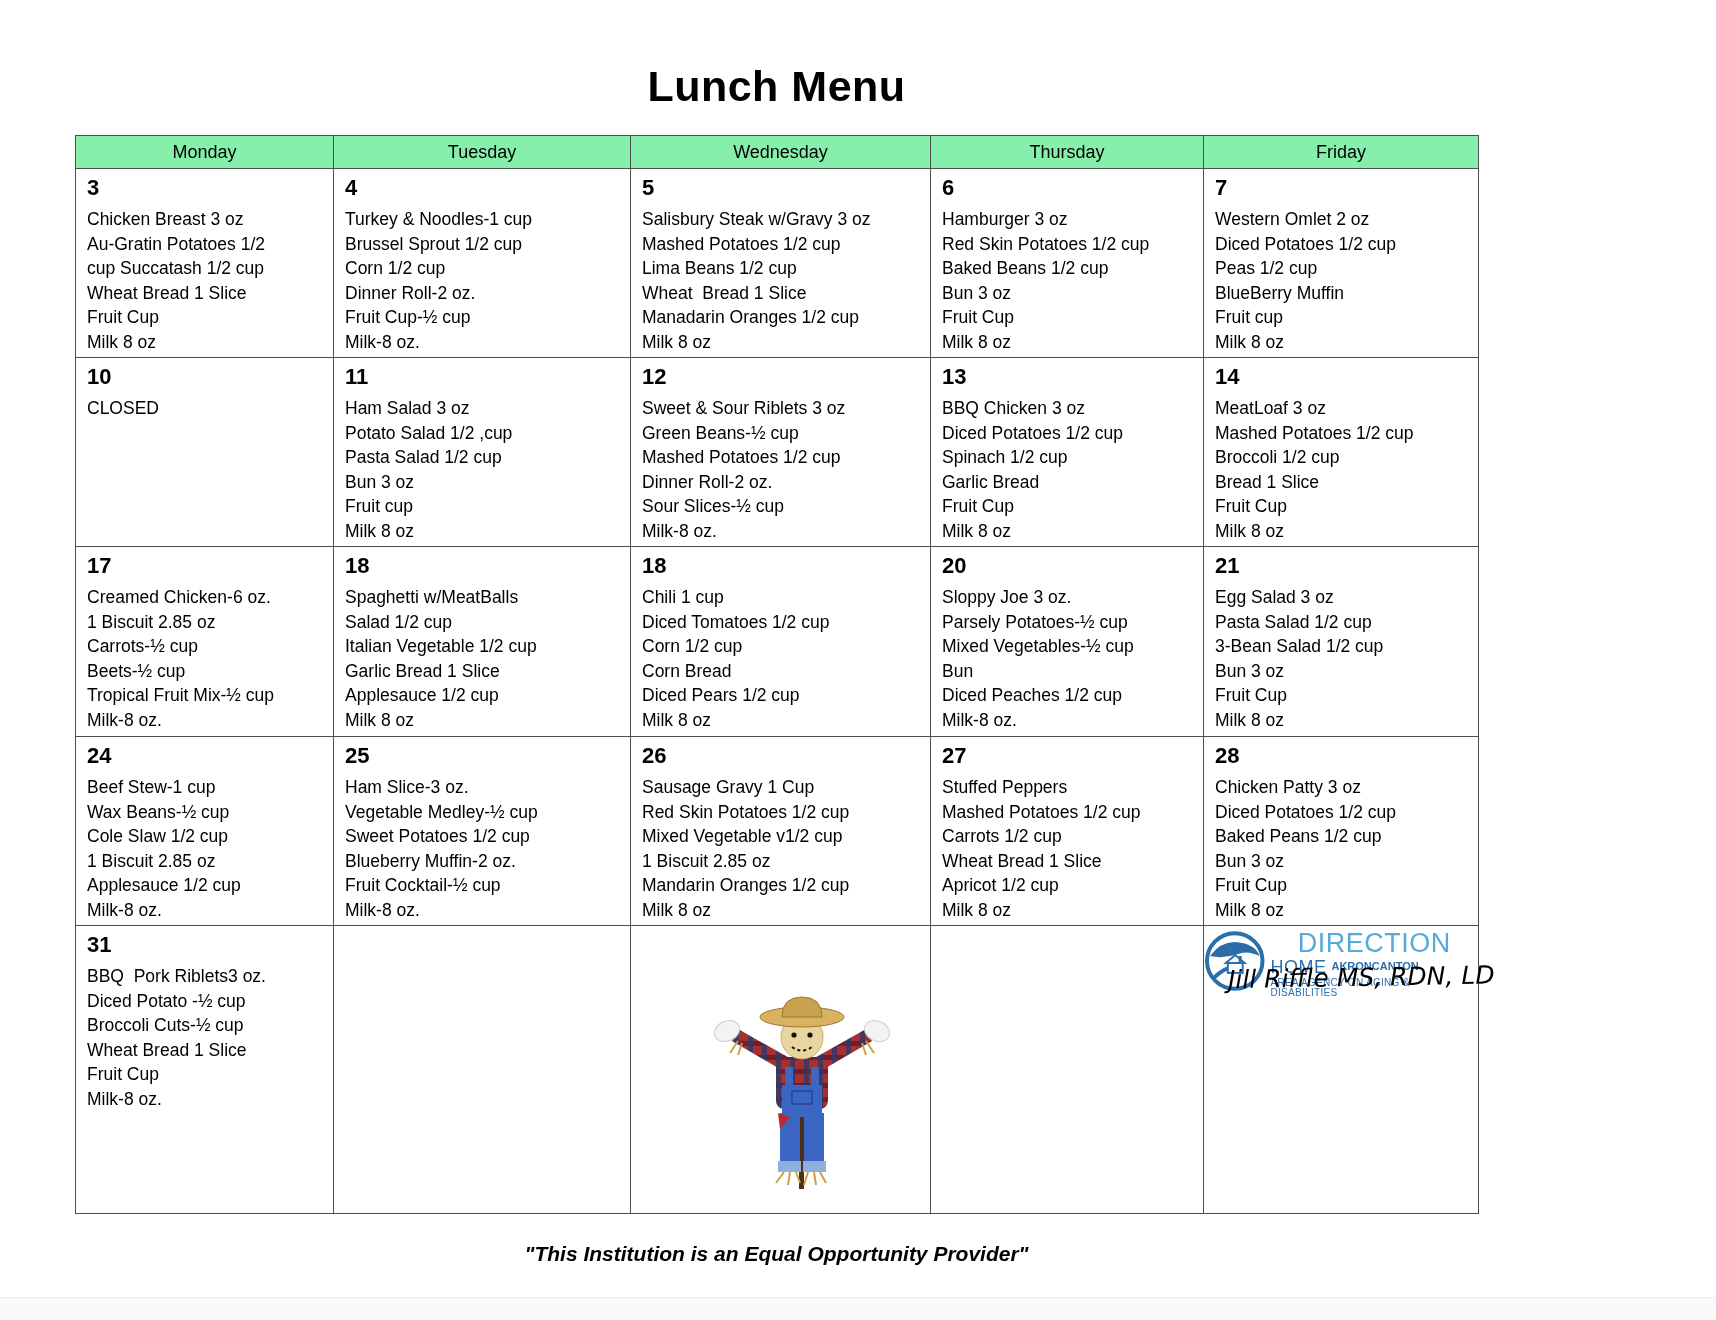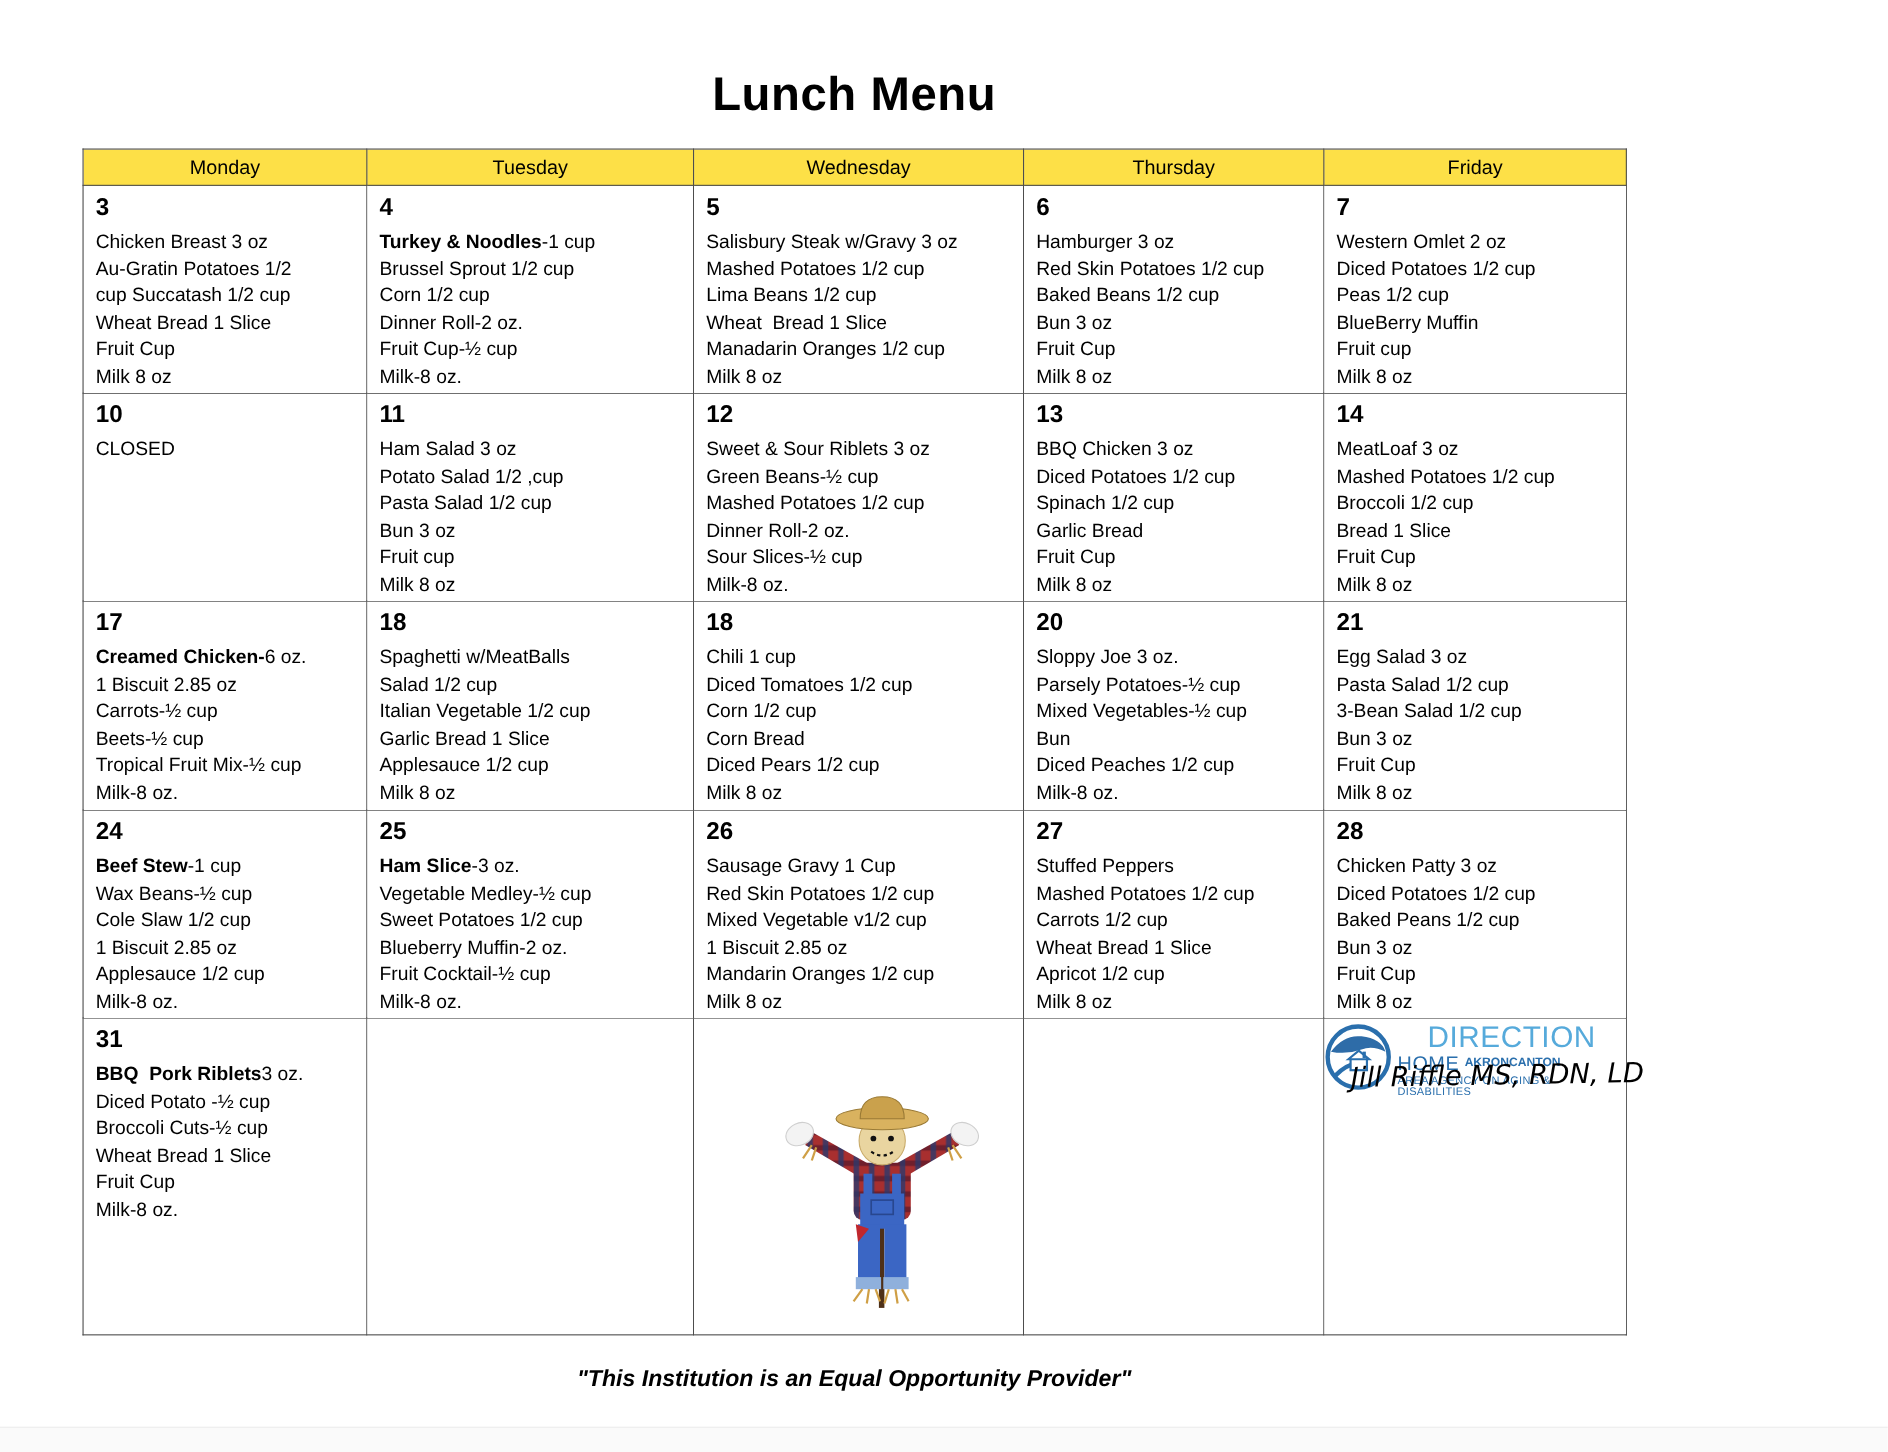--- a/index.html
+++ b/index.html
@@ -12,36 +12,36 @@
     position:absolute;top:62px;left:75px;width:1403px;
     display:flex;justify-content:center;gap:112px;
     font-size:43px;font-weight:bold;letter-spacing:.5px;
   }
   table.cal{
     position:absolute;top:135px;left:75px;
     border-collapse:collapse;table-layout:fixed;
   }
   table.cal, table.cal th, table.cal td{border:1.5px solid #4d4d4d;}
   th{
-    background:#fde047;font-weight:normal;font-size:18px;height:30px;
+    background:#86efac;font-weight:normal;font-size:18px;height:30px;
     text-align:center;padding:1px 2px;
   }
   td{
     vertical-align:top;padding:3px 6px 3px 11px;
     font-size:17.5px;line-height:24.5px;background:#fff;
     position:relative;
   }
   tbody tr:nth-child(1){height:187px;}
   tbody tr:nth-child(2){height:180px;}
   tbody tr:nth-child(3){height:190px;}
   tbody tr:nth-child(4){height:183px;}
   tbody tr:nth-child(5){height:288px;}
   .date-num{font-size:22px;font-weight:bold;line-height:27px;margin:2px 0 6px 0;}
   .menu-line{white-space:pre-wrap;}
-  .menu-line b{font-weight:bold;}
+  .menu-line b{font-weight:normal;}
   .scare-wrap{margin:66px 0 0 60px;}
   
   .logo-block{
     position:absolute;top:4px;right:0px;display:flex;align-items:flex-start;gap:5px;
   }
   .logo-text{line-height:1;}
   .logo-line1{font-size:27px;color:#56aadb;font-weight:500;letter-spacing:.5px;text-align:center;}
   .logo-row2{display:flex;align-items:flex-start;gap:5px;margin-top:1px;}
   .logo-line2{font-size:18px;color:#2a6fad;font-weight:500;letter-spacing:.5px;text-align:center;}
   .logo-region{display:flex;flex-direction:row;font-size:11px;color:#2a6fad;font-weight:bold;line-height:11px;padding-top:3px;}

